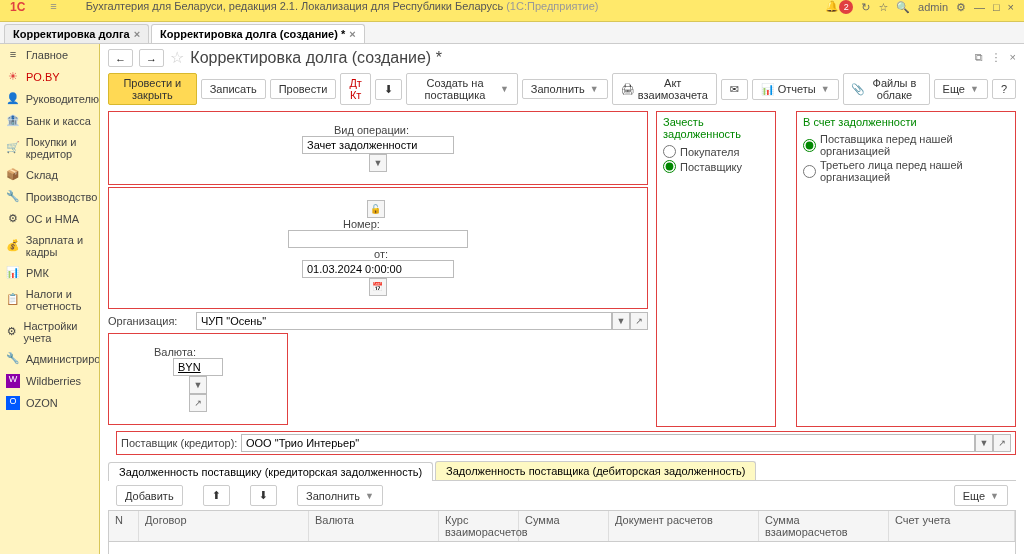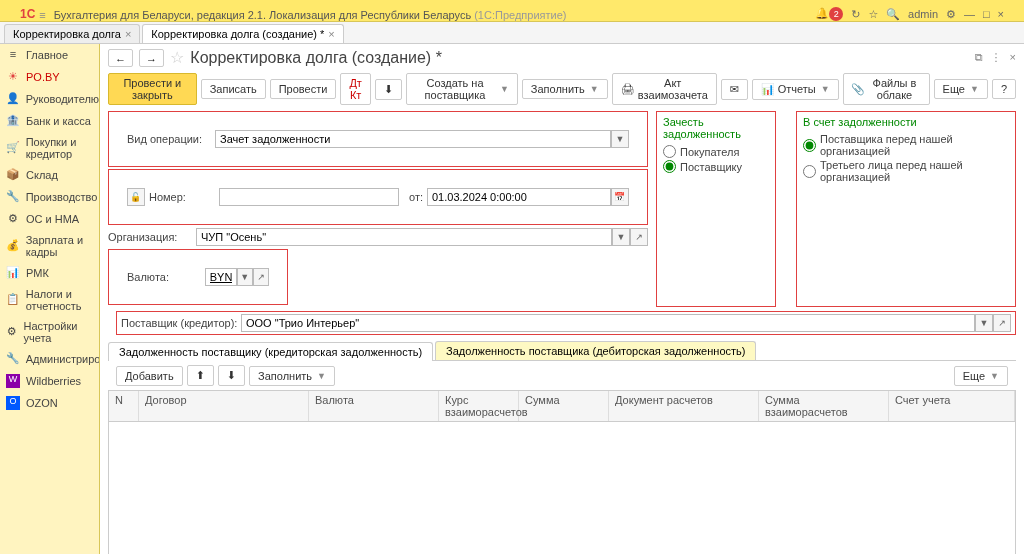--- a/index.html
+++ b/index.html
@@ -1,25 +1,25 @@
 <!DOCTYPE html>
 <html><head>
 <meta charset="utf-8">
 <style>
 * { box-sizing: border-box; margin: 0; padding: 0; font-family: Arial, sans-serif; font-size: 11px; }
 body { background: #fff; width: 1024px; height: 554px; overflow: hidden; }
-.titlebar { background: #ffe96b; height: 22px; display: flex; align-items: flex-end; padding: 0 20px; border-bottom: 1px solid #d8c658; }
+.titlebar { background: #ffe96b; height: 22px; display: flex; align-items: flex-start; padding: 0 10px; border-bottom: 1px solid #d8c658; gap: 21px; }
 .titlebar .logo { color: #e04040; font-weight: bold; margin-right: 4px; font-size: 12px; }
 .titlebar .burger { margin-right: 8px; color: #888; cursor: pointer; }
 .titlebar .title { flex: 1; color: #555; }
 .titlebar .title .gray { color: #999; }
 .titlebar .right { display: flex; gap: 8px; align-items: center; color: #666; }
 .titlebar .right span { cursor: pointer; }
 .titlebar .badge { background: #e04040; color: #fff; border-radius: 50%; width: 14px; height: 14px; display: inline-flex; align-items: center; justify-content: center; font-size: 9px; }
-.tabs { background: #f5f5f5; height: 22px; display: flex; align-items: flex-end; padding: 0 4px; border-bottom: 1px solid #ccc; }
+.tabs { background: #f5f5f5; height: 22px; display: flex; align-items: flex-end; padding: 0 4px; border-bottom: 1px solid #ccc; font-weight: bold; }
 .tab { padding: 3px 8px; background: #eee; border: 1px solid #ccc; border-bottom: none; margin-right: 2px; display: flex; align-items: center; gap: 4px; border-radius: 3px 3px 0 0; cursor: pointer; }
 .tab.active { background: #fff; }
 .tab .close { color: #888; cursor: pointer; }
 .layout { display: flex; height: calc(554px - 44px); }
 .sidebar { width: 100px; background: #fff4c0; border-right: 1px solid #d8c658; overflow: hidden; }
 .sidebar-item { display: flex; align-items: center; gap: 6px; padding: 4px 6px; cursor: pointer; color: #444; }
 .sidebar-item .icon { width: 14px; height: 14px; display: inline-block; text-align: center; }
 .sidebar-item.active { color: #c00; }
 .main { flex: 1; display: flex; flex-direction: column; background: #fff; padding: 4px 8px; }
 .header-row { display: flex; align-items: center; gap: 6px; margin-bottom: 6px; }
@@ -28,33 +28,33 @@
 .page-title { font-size: 16px; color: #444; }
 .win-ctrl { margin-left: auto; display: flex; gap: 8px; color: #888; }
 .toolbar { display: flex; gap: 4px; margin-bottom: 6px; align-items: center; }
 .btn { border: 1px solid #ccc; padding: 3px 8px; background: #fff; cursor: pointer; border-radius: 2px; display: flex; align-items: center; gap: 3px; color: #333; }
 .btn.primary { background: #ffd954; border-color: #d8b82e; }
 .btn .dd { color: #888; font-size: 9px; margin-left: 2px; }
 .form-area { display: flex; gap: 8px; margin-bottom: 4px; }
 .form-left { flex: 1; }
 .form-right { display: flex; gap: 20px; }
 .field-row { display: flex; align-items: center; margin-bottom: 2px; min-height: 20px; }
-.field-row.hl { border: 1px solid #e04040; padding: 18px; }
+.field-row.hl { border: 1px solid #e04040; padding: 12px; flex-direction: column; }
 .label { width: 88px; color: #444; }
 .input { border: 1px solid #bbb; padding: 2px 4px; background: #fff; height: 18px; }
 .sel-btn { border: 1px solid #bbb; width: 18px; height: 18px; background: #f5f5f5; cursor: pointer; display: inline-flex; align-items: center; justify-content: center; color: #666; font-size: 9px; }
 .group-box { border: 1px solid #e04040; padding: 4px 6px; }
 .group-title { color: #008800; font-weight: normal; margin-bottom: 4px; }
 .radio-row { display: flex; align-items: center; gap: 4px; padding: 1px 0; color: #444; }
 .radio-row input { accent-color: #008800; }
 .creditor-row { border: 1px solid #e04040; padding: 2px 4px; display: flex; align-items: center; margin-bottom: 6px; margin-left: 8px; }
 .subtabs { display: flex; border-bottom: 1px solid #ccc; }
 .subtab { padding: 3px 10px; border: 1px solid #ccc; border-bottom: none; background: #fef9c3; cursor: pointer; border-radius: 3px 3px 0 0; margin-right: 2px; }
 .subtab.active { background: #fff; position: relative; top: 1px; }
-.sub-toolbar { display: flex; gap: 4px; padding: 4px 8px; align-items: center; }
+.sub-toolbar { display: flex; gap: 20px; padding: 4px 8px; }
 .table { border: 1px solid #ccc; flex: 1; display: flex; flex-direction: column; min-height: 280px; }
 .thead { display: flex; background: #f5f5f5; border-bottom: 1px solid #ccc; }
 .th { padding: 3px 6px; border-right: 1px solid #ddd; color: #555; }
 .tbody { flex: 1; background: #fff; }
 .ml-auto { margin-left: auto; }
 </style>
 </head>
 <body>
 
 <div class="titlebar">
@@ -212,21 +212,21 @@
           <span class="sel-btn">📅</span>
         </div>
         <div class="field-row">
           <span class="label">Организация:</span>
           <input class="input" style="flex: 1 1 0%;" value="ЧУП &quot;Осень&quot;">
           <span class="sel-btn">▼</span>
           <span class="sel-btn">↗</span>
         </div>
         <div class="field-row hl" style="width:180px">
           <span class="label">Валюта:</span>
-          <input class="input" style="width: 32px; text-decoration: underline;" value="BYN">
+          <input class="input" style="width: 50px; text-decoration: underline;" value="BYN">
           <span class="sel-btn">▼</span>
           <span class="sel-btn">↗</span>
         </div>
       </div>
       <div class="form-right">
         <div class="group-box" style="width:120px">
           <div class="group-title">Зачесть задолженность</div>
           <label class="radio-row">
               <input type="radio" name="g1" style="">
               <span>Покупателя</span>

